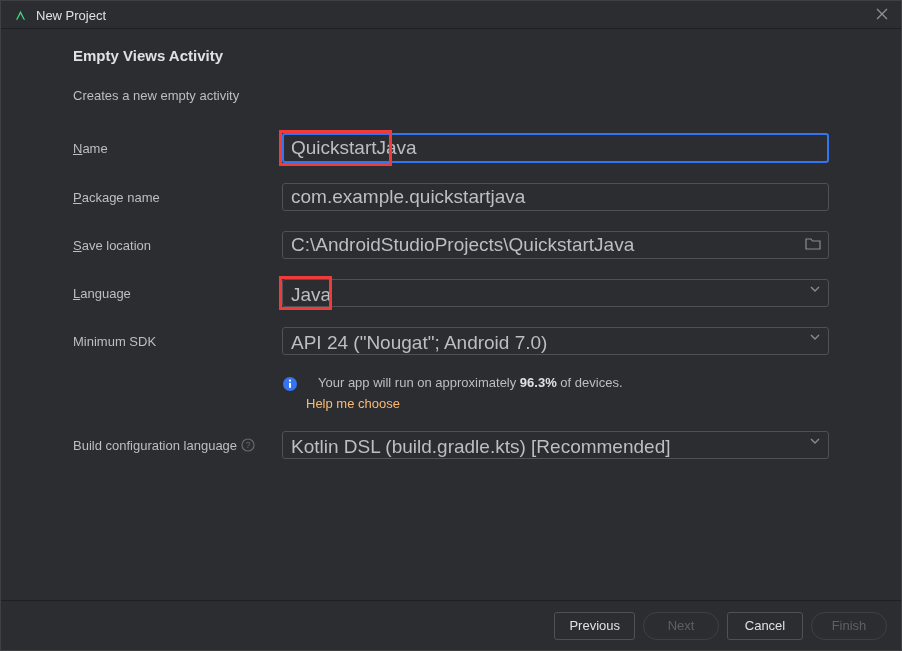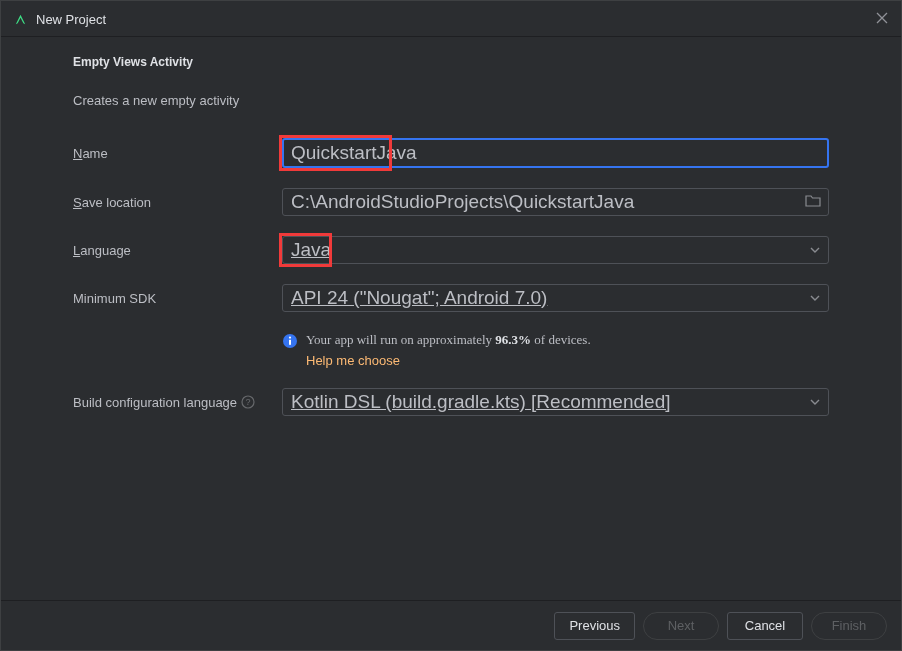--- a/index.html
+++ b/index.html
@@ -10,59 +10,59 @@
       font-size: 13px;
       color: #bcbec4;
       overflow: hidden;
     }
     .window {
       width: 100%; height: 100%;
       border: 1px solid #3e4042;
       display: flex; flex-direction: column;
     }
     .titlebar {
-      height: 36px;
+      height: 28px;
       display: flex; align-items: center;
       padding: 1px 12px 0 12px;
       border-bottom: 1px solid #1e1f22;
     }
     .app-icon { width: 15px; height: 15px; margin-right: 8px; }
     .title { color: #dfe1e5; font-size: 13px; flex: 1; }
     .close-icon { cursor: pointer; opacity: 0.7; }
     .content {
       flex: 1;
       padding: 18px 72px 0 72px;
       position: relative;
     }
-    h2 { font-size: 12px; font-weight: 600; color: #dfe1e5; margin-bottom: 24px; }
+    h2 { font-size: 15px; font-weight: 600; color: #dfe1e5; margin-bottom: 24px; }
     .subtitle { color: #bcbec4; margin-bottom: 30px; }
     .row { display: flex; align-items: center; margin-bottom: 20px; min-height: 26px; }
     .label-col { width: 209px; display: flex; align-items: center; gap: 4px; }
     .label-col .mn { text-decoration: underline; }
     .input-col { flex: 1; position: relative; }
     input.text, .select {
       width: 100%;
       background: #2b2d30;
       border: 1px solid #4e5157;
       border-radius: 3px;
       color: #bcbec4;
       padding: 4px 8px;
       font-size: 19px;
       height: 28px;
       outline: none;
     }
     input.text.focused { border: 2px solid #3574f0; height: 30px; padding: 3px 7px; }
-    .select { display: flex; align-items: center; justify-content: space-between; cursor: pointer; text-decoration: underline; }
+    .select { display: flex; justify-content: space-between; cursor: pointer; }
     .chevron { width: 10px; height: 10px; opacity: 0.65; }
     .folder-icon {
       position: absolute; right: 8px; top: 50%; transform: translateY(-50%);
       opacity: 0.65;
     }
     .redbox { position: absolute; border: 3px solid #f13a3a; pointer-events: none; }
-    .info-row { display: flex; align-items: flex-start; gap: 8px; margin: 18px 0 4px 209px; font-family: Liberation Serif, serif; }
+    .info-row { display: flex; align-items: flex-start; gap: 20px; margin: 18px 0 4px 209px; }
     .info-icon { width: 16px; height: 16px; flex-shrink: 0; margin-top: 1px;}
     .info-text { color: #bcbec4; }
     .info-text .pct { color: #dfe1e5; font-weight: 600; }
     .link { color: #fdba74; cursor: pointer; margin-left: 233px; display: inline-block; margin-bottom: 20px; }
     .help-icon { width: 14px; height: 14px; opacity: 0.6; }
     .footer {
       height: 50px;
       border-top: 1px solid #1e1f22;
       display: flex; justify-content: flex-end; align-items: center;
       gap: 8px; padding: 0 14px;
@@ -102,20 +102,26 @@
     <div class="row">
       <div class="label-col">
           <span><span class="mn">N</span><span>ame</span></span>
         </div>
       <div class="input-col" style="position:relative;">
         <input class="text focused" value="QuickstartJava" style="">
         <div class="redbox" style="left:-3px; top:-3px; width:113px; height:36px;"></div>
       </div>
     </div>
 
+    <div class="row">
+      <div class="label-col">
+          <span><span class="mn">P</span><span>ackage name</span></span>
+        </div>
+      <div class="input-col"><input class="text" value="com.example.quickstartjava" style=""></div>
+    </div>
 
     <div class="row">
       <div class="label-col">
           <span><span class="mn">S</span><span>ave location</span></span>
         </div>
       <div class="input-col">
         <input class="text" style="" value="C:\AndroidStudioProjects\QuickstartJava">
         <span class="folder-icon">
           <svg width="16" height="13" viewBox="0 0 16 13">
               <path fill="none" stroke="#bcbec4" stroke-width="1.2" d="M1 2h5l1.5 2H15v8H1z"></path>

